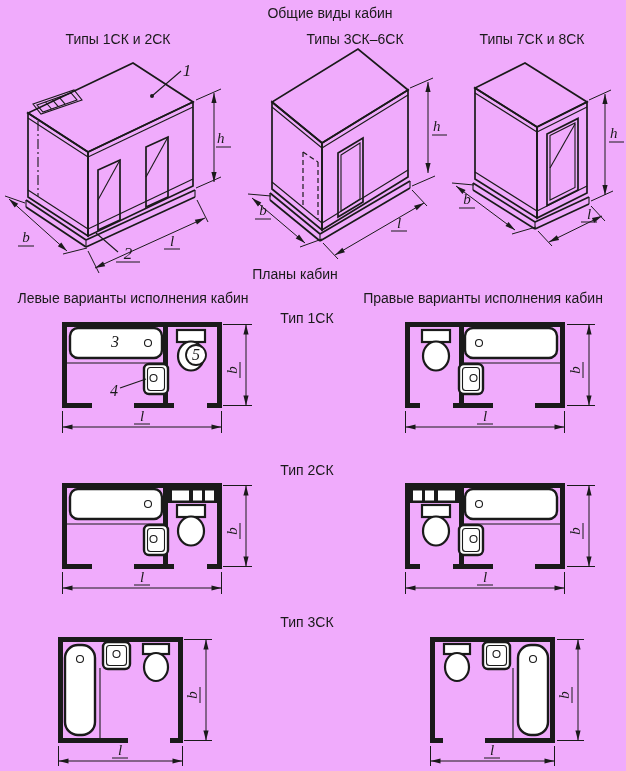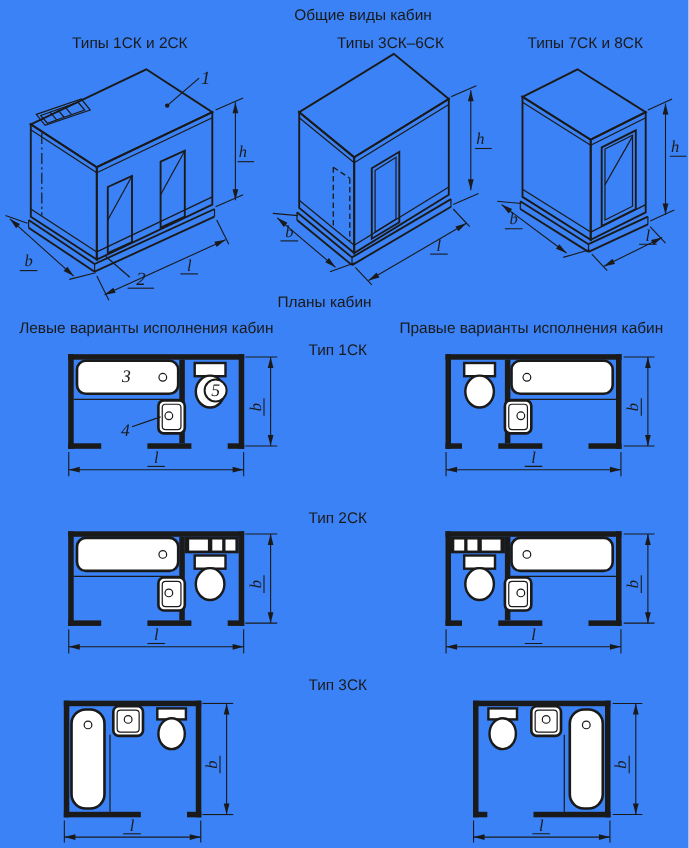--- a/index.html
+++ b/index.html
@@ -1,16 +1,16 @@
 <!DOCTYPE html>
 <html><head>
 <meta charset="utf-8">
 <style>
   html,body{margin:0;padding:0;background:#ffffff;}
-  .canvas{position:relative;width:626px;height:771px;background:#3b82f6;overflow:hidden;
+  .canvas{position:relative;width:626px;height:771px;background:#f0abfc;overflow:hidden;
           font-family:"Liberation Sans",sans-serif;}
   svg{display:block;}
   .hdr{font:14px "Liberation Sans",sans-serif;fill:#1a1a1a;}
   .dimtxt{font:italic 15px "Liberation Serif",serif;fill:#1a1a1a;}
   .callout{font:italic 16px "Liberation Serif",serif;fill:#1a1a1a;}
   .callout-lg{font:italic 17px "Liberation Serif",serif;fill:#1a1a1a;}
   .ln{fill:none;stroke:#1a1a1a;stroke-width:1.7;stroke-linejoin:miter;}
   .tn{fill:none;stroke:#1a1a1a;stroke-width:1.1;}
   .dim{stroke:#1a1a1a;stroke-width:1;fill:none;}
   .ext{stroke:#1a1a1a;stroke-width:1;fill:none;}

